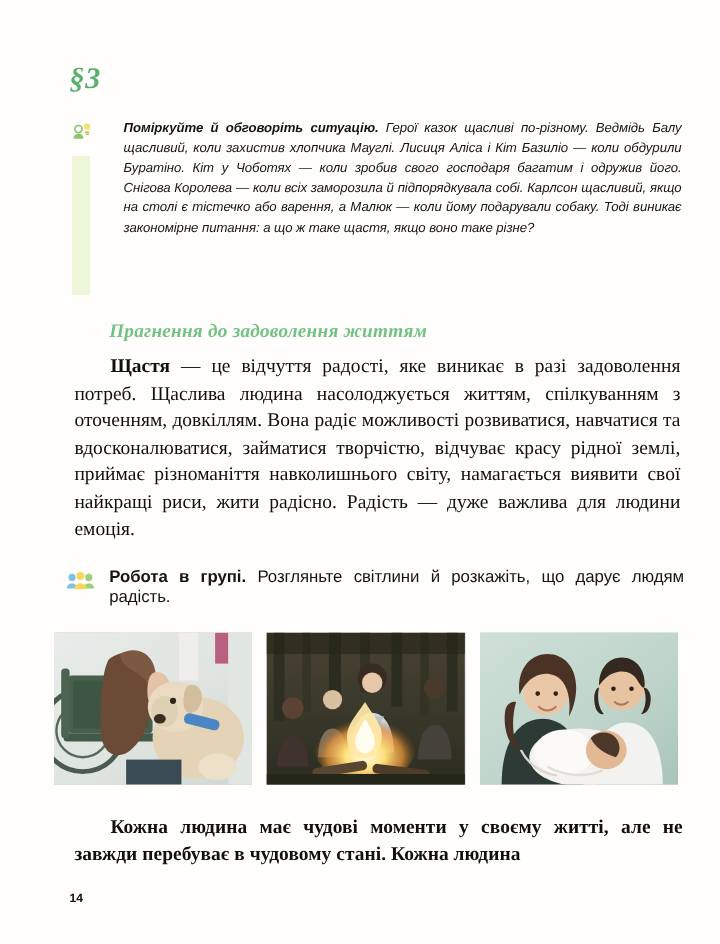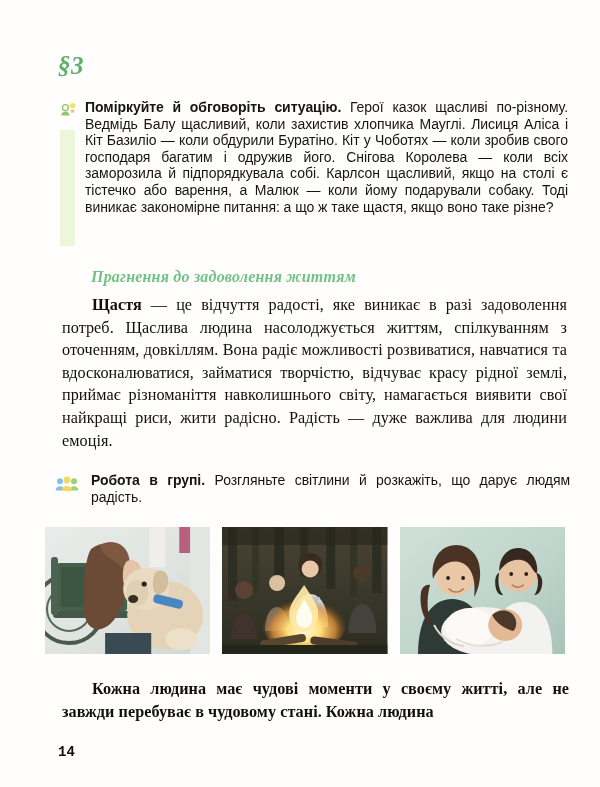--- a/index.html
+++ b/index.html
@@ -65,26 +65,27 @@
     border-radius: 1px;
   }
   .activity-icon {
     position: absolute;
     left: 0px;
     top: 2px;
     width: 20px;
     height: 20px;
   }
   .activity-body {
-    margin-left: 27px;
-    font-size: 14px;
+    margin-left: 45px;
+    font-size: 11px;
     line-height: 16.6px;
     text-align: justify;
     color: #151515;
     letter-spacing: -0.05px;
+    font-style: italic;
   }
   .activity-body b { font-weight: 700; }
 
   
   .subhead {
     position: absolute;
     left: 91px;
     top: 268px;
     font-family: "Liberation Serif", serif;
     font-style: italic;
@@ -152,23 +153,23 @@
     position: relative;
     background: #cfd6cf;
   }
   .photo svg { display: block; width: 100%; height: 100%; }
 
   
   .page-number {
     position: absolute;
     left: 58px;
     top: 744px;
-    font-family: Liberation Mono, monospace;
+    font-family: Liberation Sans, sans-serif;
     font-weight: 700;
-    font-size: 14px;
+    font-size: 10px;
     color: #111;
   }
 </style>
 </head>
 <body>
 
 <div class="page">
 
   <div class="section-head">
     <span class="section-num">§3</span>

